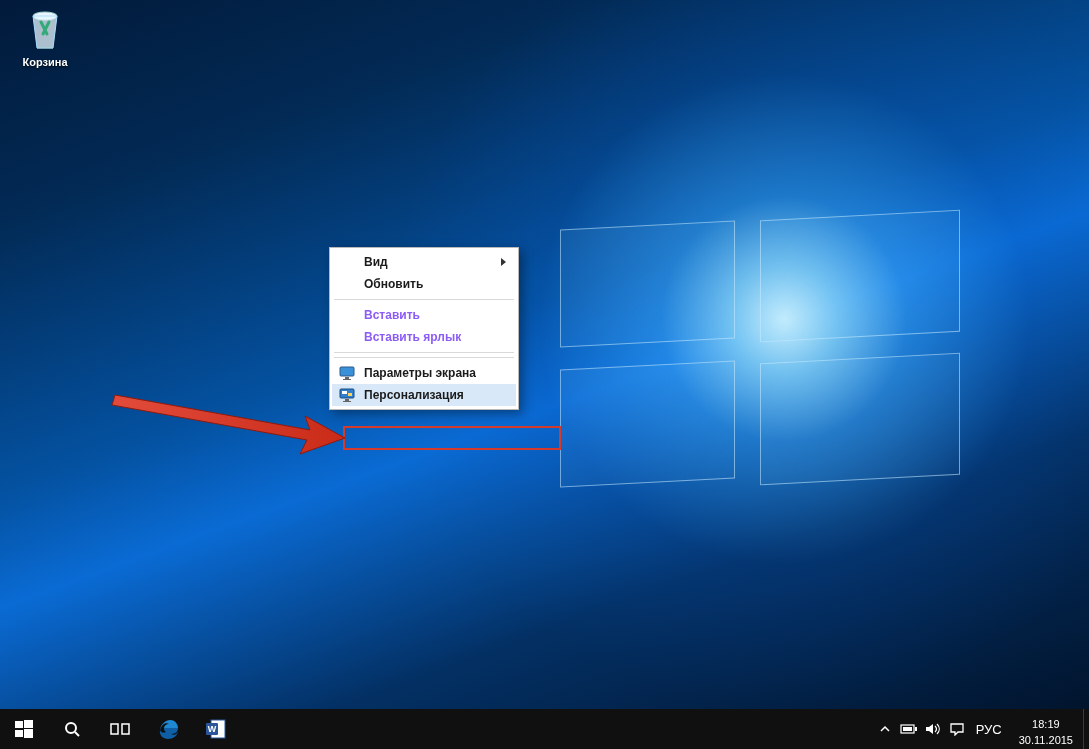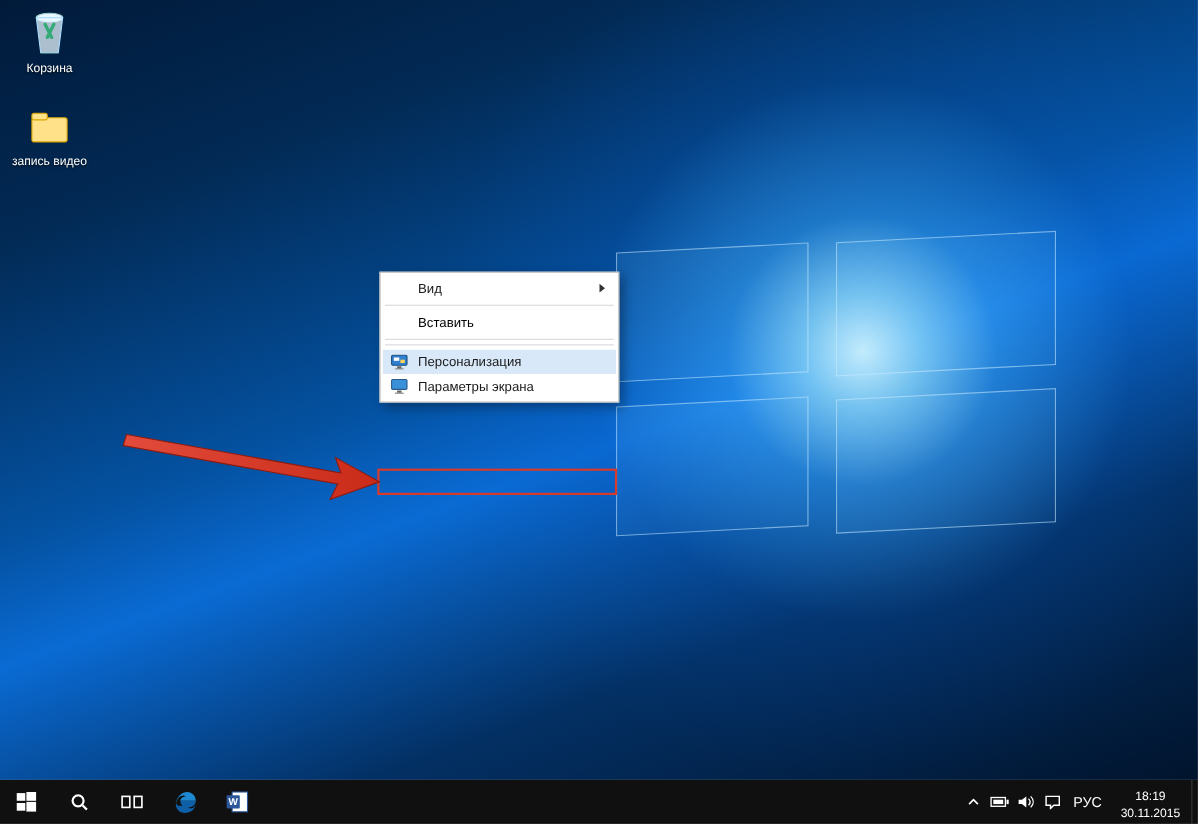--- a/index.html
+++ b/index.html
@@ -7,20 +7,21 @@
 
   
   .desktop {
     position: relative;
     width: 1089px;
     height: 709px;
     background:
       radial-gradient(circle at 72% 45%, rgba(210,245,255,0.95) 0%, rgba(150,225,255,0.75) 6%, rgba(60,170,255,0.45) 14%, rgba(10,90,200,0.15) 28%, rgba(0,30,90,0) 45%),
       linear-gradient(160deg, #011a3a 0%, #022a55 20%, #0452a2 45%, #0a6bd4 55%, #033064 75%, #01142d 100%);
     color: #fff;
+    font-weight: bold;
   }
 
   
   .pane {
     position: absolute;
     border: 1px solid rgba(200,235,255,0.55);
     background: linear-gradient(135deg, rgba(120,200,255,0.10), rgba(120,200,255,0.02));
     transform: skewY(-3deg);
   }
 
@@ -39,39 +40,39 @@
   }
   .dicon .glyph {
     width: 48px; height: 44px;
     margin: 0 auto 4px;
     display: flex; align-items: center; justify-content: center;
   }
 
   
   .context-menu {
     position: absolute;
-    left: 345px;
+    left: 329px;
     top: 247px;
-    width: 218px;
+    width: 190px;
     background: #fff;
     border: 1px solid #b9b9b9;
     box-shadow: 4px 4px 10px rgba(0,0,0,0.35);
     font-size: 12px;
     color: #1b1b1b;
     padding: 3px 2px;
   }
   .cm-item {
     position: relative;
     height: 22px;
     display: flex;
     align-items: center;
     padding: 0 28px 0 32px;
     white-space: nowrap;
   }
-  .cm-item.disabled { color: #000000; }
+  .cm-item.disabled { color: #8b5cf6; }
   .cm-item .arrow {
     position: absolute; right: 10px; top: 50%; transform: translateY(-50%);
     width: 0; height: 0;
     border-top: 4px solid transparent;
     border-bottom: 4px solid transparent;
     border-left: 5px solid #333;
   }
   .cm-item .ico {
     position: absolute; left: 7px; top: 50%; transform: translateY(-50%);
     width: 16px; height: 14px;
@@ -140,73 +141,70 @@
           <path d="M10 8 L14 40 L30 40 L34 8 Z" fill="rgba(230,245,255,0.75)" stroke="#adf" stroke-width="1"></path>
           <path d="M14 40 L30 40" stroke="#9cc"></path>
           <path d="M18 14 L24 26 M26 14 L20 26" stroke="#3a7" stroke-width="3" stroke-linecap="round"></path>
         </svg>
       </div>
       <span>Корзина</span>
     </div>
 
 
 
-    <div class="dicon">
-      <div class="glyph">
-        <svg width="44" height="44" viewBox="0 0 44 44">
-          <rect x="6" y="14" width="32" height="22" rx="2" fill="#ffe18a" stroke="#d9a400"></rect>
-          <rect x="6" y="10" width="14" height="6" rx="2" fill="#ffe18a" stroke="#d9a400"></rect>
-        </svg>
-      </div>
-      <span>запись видео</span>
-    </div>
 
   </div>
 
   <div class="context-menu">
 
     <div class="cm-item">
       <span>Вид</span>
       <span class="arrow"></span>
     </div>
+    <div class="cm-item">
+      <span>Обновить</span>
+    </div>
 
     <div class="cm-sep"></div>
 
     <div class="cm-item disabled">
       <span>Вставить</span>
     </div>
+    <div class="cm-item disabled">
+      <span>Вставить ярлык</span>
+    </div>
 
     <div class="cm-sep"></div>
 
 
     <div class="cm-sep"></div>
+
+    <div class="cm-item">
+      <span class="ico">
+        <svg width="16" height="14" viewBox="0 0 16 14">
+          <rect x="1" y="1" width="14" height="9" rx="1" fill="#3a90d9" stroke="#2a5b8a"></rect>
+          <rect x="6" y="11" width="4" height="2" fill="#666"></rect>
+          <rect x="4" y="13" width="8" height="1" fill="#666"></rect>
+        </svg>
+      </span>
+      <span>Параметры экрана</span>
+    </div>
 
     <div class="cm-item hovered">
       <span class="ico">
         <svg width="16" height="14" viewBox="0 0 16 14">
           <rect x="1" y="1" width="14" height="9" rx="1" fill="#2f7fd1" stroke="#1a4d80"></rect>
           <rect x="3" y="3" width="5" height="3" fill="#fff"></rect>
           <rect x="9" y="5" width="4" height="3" fill="#ffd35a"></rect>
           <rect x="6" y="11" width="4" height="2" fill="#666"></rect>
           <rect x="4" y="13" width="8" height="1" fill="#666"></rect>
         </svg>
       </span>
       <span>Персонализация</span>
     </div>
-
-    <div class="cm-item">
-      <span class="ico">
-        <svg width="16" height="14" viewBox="0 0 16 14">
-          <rect x="1" y="1" width="14" height="9" rx="1" fill="#3a90d9" stroke="#2a5b8a"></rect>
-          <rect x="6" y="11" width="4" height="2" fill="#666"></rect>
-          <rect x="4" y="13" width="8" height="1" fill="#666"></rect>
-        </svg>
-      </span>
-      <span>Параметры экрана</span>
-    </div>
   </div>
 
   <div class="highlight-box" style="left:343px; top:426px; width:218px; height:24px;"></div>
 
   <svg class="arrow-annotation" style="left:110px; top:380px;" width="240" height="80" viewBox="0 0 240 80">
     <defs>
       <linearGradient id="ga" x1="0" y1="0" x2="1" y2="0">
         <stop offset="0%" stop-color="#e24b3b"></stop>
         <stop offset="100%" stop-color="#c92b18"></stop>
       </linearGradient>

